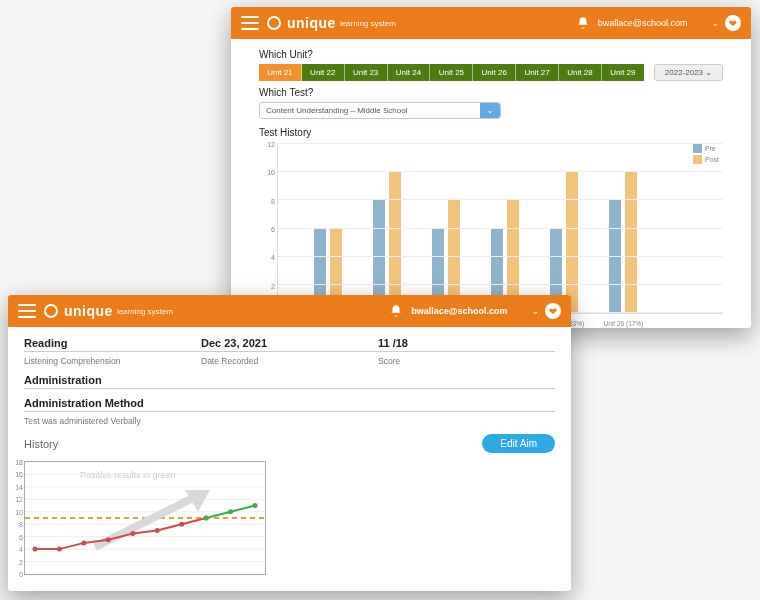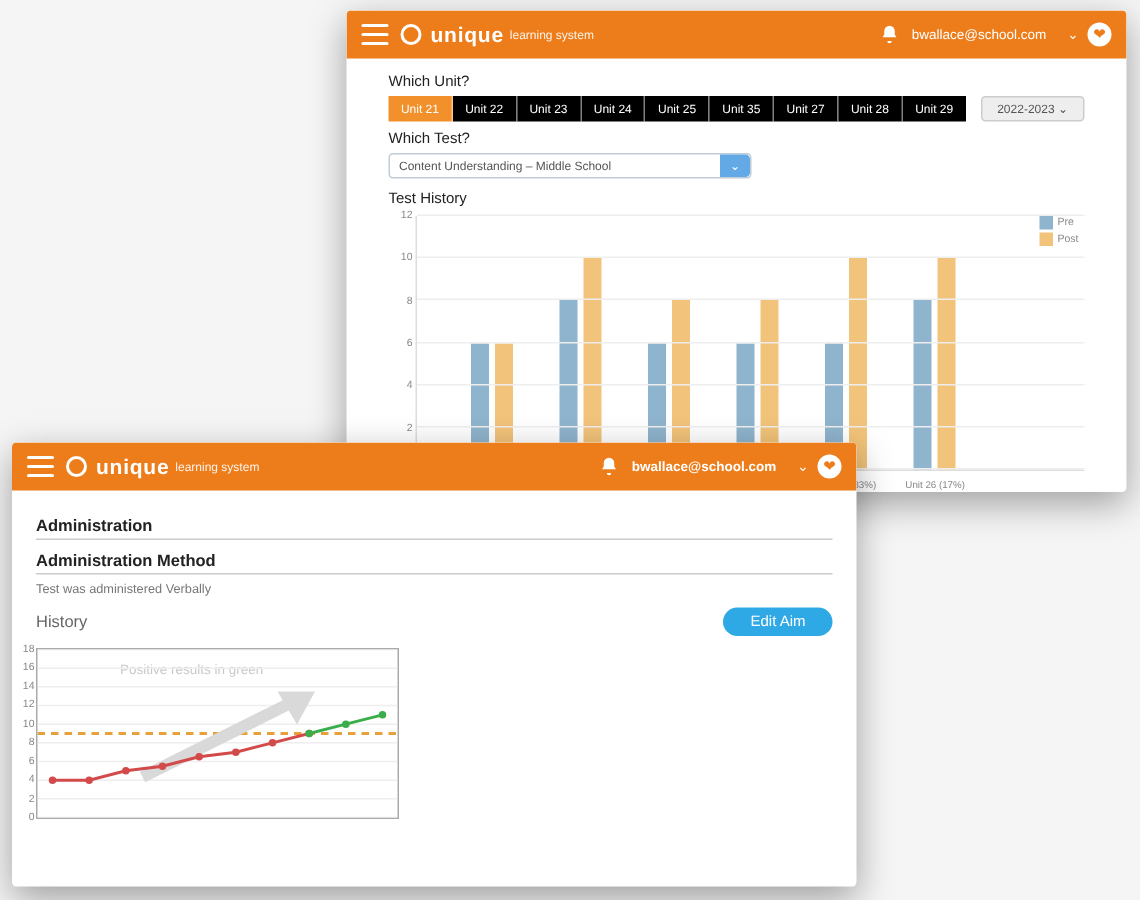--- a/index.html
+++ b/index.html
@@ -13,29 +13,29 @@
 
 .topbar{background:#ed7d1a;height:32px;display:flex;align-items:center;padding:0 10px;color:#fff}
 .ham{width:18px;height:14px;display:inline-flex;flex-direction:column;justify-content:space-between;margin-right:8px}
 .ham span{display:block;height:2px;background:#fff;border-radius:1px}
 .logo-dot{width:14px;height:14px;position:relative;margin-right:6px}
 .logo-dot::before{content:"";position:absolute;inset:0;border-radius:50%;border:2px solid #fff}
 .logo-text{font-weight:700;font-size:14px;letter-spacing:.5px}
 .logo-sub{font-size:8px;opacity:.9;margin-left:4px}
 .tb-spacer{flex:1}
 .bell{width:14px;height:14px;margin-right:8px;fill:#fff}
-.user-pill{font-size:9px;margin-right:14px}
+.user-pill{font-size:9px;margin-right:24px}
 .user-pill.bold{font-weight:700}
 .chev{font-size:9px;margin-right:6px}
 .avatar{width:16px;height:16px;background:#fff;border-radius:50%;display:flex;align-items:center;justify-content:center;color:#ed7d1a;font-size:10px}
 
 
 .bw-body{padding:8px 28px}
 .sec-label{font-size:10px;color:#222;margin:2px 0 4px}
-.unit{flex:1;text-align:center;font-size:8px;color:#fff;background:#000000;padding:4px 0;border-right:1px solid rgba(255,255,255,.5)}
+.unit{flex:1;text-align:center;font-size:8px;color:#fff;background:#4d7c0f;padding:4px 0;border-right:1px solid rgba(255,255,255,.5)}
 .unit.active{background:#f2902b}
 .unit:last-of-type{border-right:none}
 .year{margin-left:auto;font-size:8px;color:#555;background:#eee;border:1px solid #ccc;border-radius:3px;padding:3px 10px}
 .units-wrap{display:flex;align-items:center;gap:10px}
 .drop{display:flex;align-items:flex-start;border:1px solid #bfcbd6;border-radius:3px;font-size:8px;width:240px;margin-top:0}
 .drop-label{padding:3px 6px;flex:1;color:#555}
 .drop-btn{background:#63a9e6;color:#fff;width:20px;text-align:center;border-top-right-radius:3px;border-bottom-right-radius:3px;padding:3px 0}
 
 
 .chart{margin-top:6px;position:relative;height:170px;display:flex}
@@ -100,21 +100,21 @@
   </div>
   <div class="bw-body">
     <div class="sec-label">Which Unit?</div>
     <div class="units-wrap">
       <div id="unit-tabs" style="display:flex;flex:1">
             <div class="unit active">Unit 21</div>
             <div class="unit">Unit 22</div>
             <div class="unit">Unit 23</div>
             <div class="unit">Unit 24</div>
             <div class="unit">Unit 25</div>
-            <div class="unit">Unit 35</div>
+            <div class="unit">Unit 26</div>
             <div class="unit">Unit 27</div>
             <div class="unit">Unit 28</div>
             <div class="unit">Unit 29</div>
           </div>
       <div class="year"><span>2022-2023</span> ⌄</div>
     </div>
     <div class="sec-label" style="margin-top:6px">Which Test?</div>
     <div class="drop">
       <span class="drop-label">Content Understanding – Middle School</span>
       <span class="drop-btn">⌄</span>
@@ -200,20 +200,37 @@
     <span class="logo-sub">learning system</span>
     <div class="tb-spacer"></div>
     <svg class="bell" viewBox="0 0 24 24">
           <path d="M12 2a6 6 0 00-6 6v4l-2 3h16l-2-3V8a6 6 0 00-6-6zm0 20a2.5 2.5 0 002.5-2.5h-5A2.5 2.5 0 0012 22z"></path>
         </svg>
     <span class="user-pill bold">bwallace@school.com</span>
     <span class="chev">⌄</span>
     <div class="avatar">❤</div>
   </div>
   <div class="fw-body">
+    <div class="trio">
+      <div>
+        <div class="field-title">Reading</div>
+        <div class="hr"></div>
+        <div class="field-sub">Listening Comprehension</div>
+      </div>
+      <div>
+        <div class="field-title">Dec 23, 2021</div>
+        <div class="hr"></div>
+        <div class="field-sub">Date Recorded</div>
+      </div>
+      <div>
+        <div class="field-title">11 /18</div>
+        <div class="hr"></div>
+        <div class="field-sub">Score</div>
+      </div>
+    </div>
     <div class="block">
       <div class="field-title">Administration</div>
       <div class="hr"></div>
     </div>
     <div class="block">
       <div class="field-title">Administration Method</div>
       <div class="hr"></div>
       <div class="field-sub">Test was administered Verbally</div>
     </div>
     <div class="hist-row">

